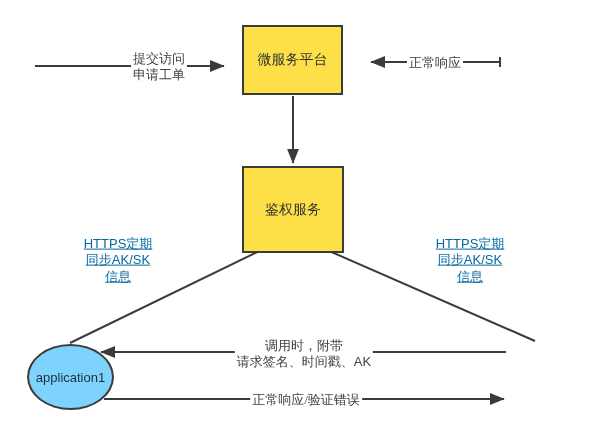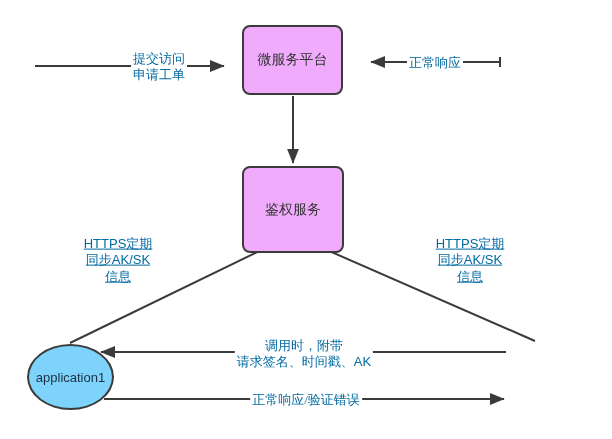--- a/index.html
+++ b/index.html
@@ -15,37 +15,36 @@
   .node {
     position: absolute;
     box-sizing: border-box;
     border: 2px solid #3b3b3b;
     display: flex;
     align-items: center;
     justify-content: center;
     text-align: center;
   }
   .node-rect {
-    background: #f0abfc;
+    background: #fde047;
     color: #333333;
     font-size: 14px;
-    border-radius: 8px;
   }
   .node-ellipse {
     background: #7dd3fc;
     border-radius: 50%;
     color: #1d2f40;
     font-size: 13px;
   }
   .edge-label {
     position: absolute;
     transform: translate(-50%, -50%);
     font-size: 13px;
     line-height: 1.25;
-    color: #0369a1;
+    color: #404040;
     text-align: center;
     white-space: pre-line;
     background: #ffffff;
     padding: 0 2px;
   }
   .edge-label-nobg {
     background: transparent;
     color: #0369a1;
     text-decoration: underline;
   }

